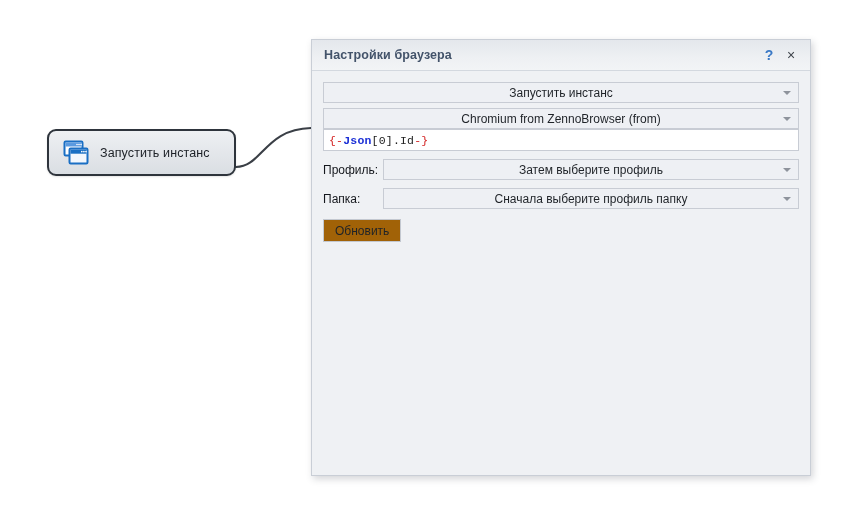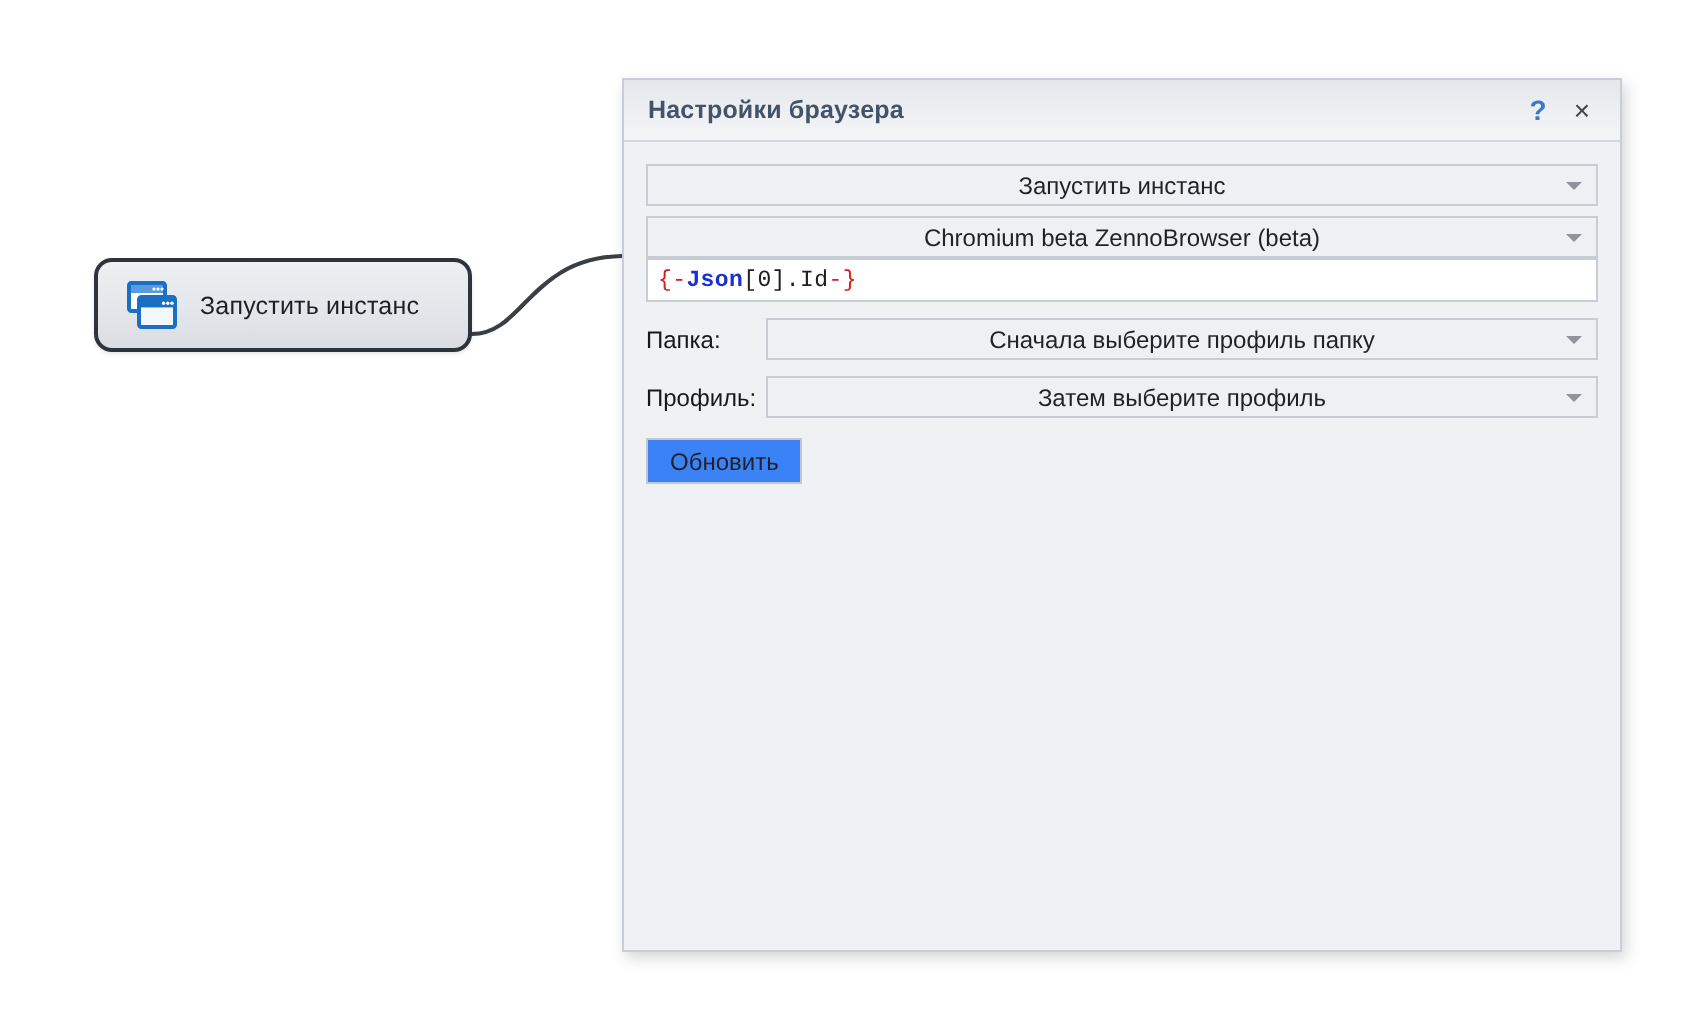--- a/index.html
+++ b/index.html
@@ -167,21 +167,21 @@
     flex: 0 0 auto;
   }
   .field-row .combo { flex: 1 1 auto; }
 
   .btn {
     margin-top: 10px;
     box-sizing: border-box;
     height: 23px;
     min-width: 77px;
     padding: 0 11px;
-    background: #3b82f6;
+    background: #a16207;
     border: 1px solid #c3c8d0;
     font-size: 12px;
     color: #1f2328;
     font-family: "Liberation Sans", sans-serif;
     display: inline-flex;
     align-items: center;
     justify-content: center;
   }
 </style>
 </head>
@@ -224,47 +224,47 @@
     <div class="dialog-body">
 
       <div class="combo full">
         <span>Запустить инстанс</span>
         <span class="combo-arrow"></span>
       </div>
 
       <div class="spacer-4"></div>
 
       <div class="combo full">
-        <span>Chromium beta ZennoBrowser (beta)</span>
+        <span>Chromium from ZennoBrowser (from)</span>
         <span class="combo-arrow"></span>
       </div>
 
 
       <div class="macro-field">
         <span class="m-red">{-</span>
           <span class="m-blue">Json</span>
           <span class="m-dark">[0]</span>
           <span class="m-dark">.Id</span>
           <span class="m-red">-}</span>
       </div>
 
 
       <div class="field-row">
+        <span class="field-label">Профиль:</span>
+        <div class="combo">
+          <span>Затем выберите профиль</span>
+          <span class="combo-arrow"></span>
+        </div>
+      </div>
+
+      <div class="field-row">
         <span class="field-label">Папка:</span>
         <div class="combo">
           <span>Сначала выберите профиль папку</span>
           <span class="combo-arrow"></span>
         </div>
       </div>
 
-      <div class="field-row">
-        <span class="field-label">Профиль:</span>
-        <div class="combo">
-          <span>Затем выберите профиль</span>
-          <span class="combo-arrow"></span>
-        </div>
-      </div>
-
       <button class="btn">Обновить</button>
 
     </div>
   </div>
 </div>
 
 </body></html>

